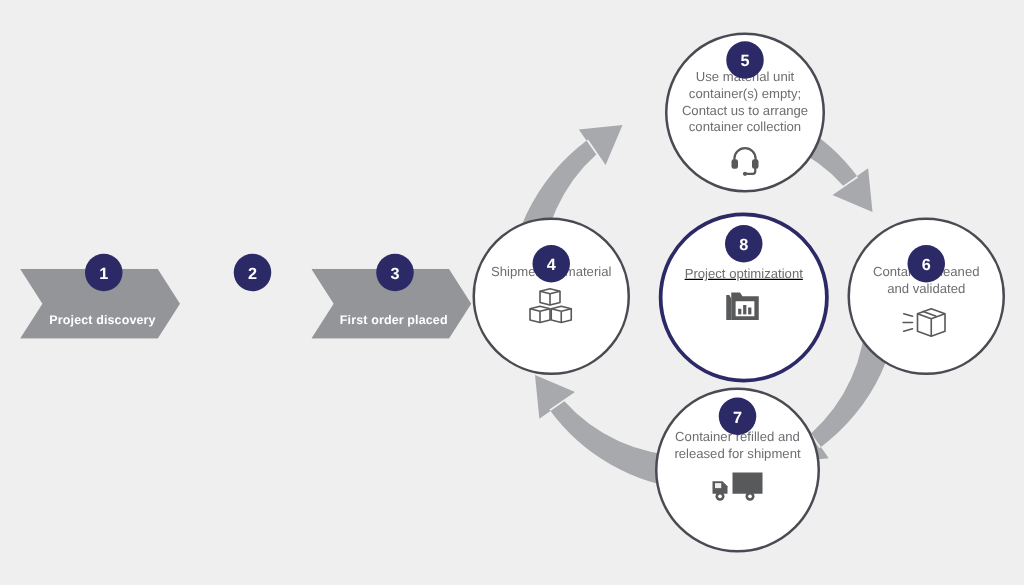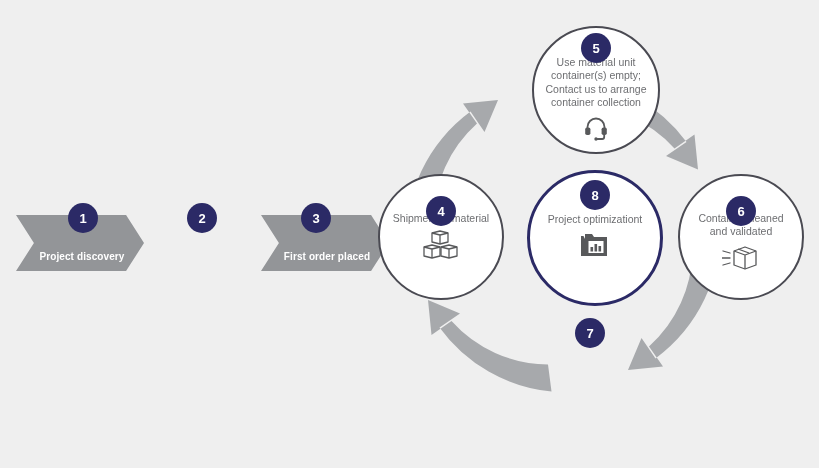--- a/index.html
+++ b/index.html
@@ -93,36 +93,36 @@
   .node-icon {
     margin-top: 5px;
     display: flex;
     align-items: center;
     justify-content: center;
   }
 
   
   #node5 { left: 532px; top: 26px;  width: 128px; height: 128px; padding-top: 28px; }
   #node4 { left: 378px; top: 174px; width: 126px; height: 126px; padding-top: 36px; }
-  #node8 { left: 527px; top: 170px; width: 136px; height: 136px; padding-top: 40px; }
+  #node8 { left: 527px; top: 170px; width: 136px; height: 136px; padding-top: 40px; text-decoration: underline; }
   #node6 { left: 678px; top: 174px; width: 126px; height: 126px; padding-top: 36px; }
   #node7 { left: 524px; top: 310px; width: 132px; height: 132px; padding-top: 32px; }
 
   #badge1 { left: 68px;  top: 203px; }
   #badge2 { left: 187px; top: 203px; }
   #badge3 { left: 301px; top: 203px; }
   #badge4 { left: 426px; top: 196px; }
   #badge5 { left: 581px; top: 33px;  }
   #badge6 { left: 726px; top: 196px; }
   #badge7 { left: 575px; top: 318px; }
   #badge8 { left: 580px; top: 180px; }
 
   #chev1 { left: 16px;  top: 215px; }
   #chev2 { left: 134px; top: 215px; }
-  #chev3 { left: 261px; top: 215px; }
+  #chev3 { left: 249px; top: 215px; }
 </style>
 </head>
 <body>
 
 <div id="stage">
 
   <div class="chev" id="chev1">
     <span class="chev-label">Project discovery</span>
   </div>
   <div class="badge" id="badge1">1</div>
@@ -209,15 +209,29 @@
         <g stroke="#58595b" stroke-width="1.3" stroke-linecap="round">
           <path d="M8,9 L1,7"></path>
           <path d="M8,14 L0,14"></path>
           <path d="M8,19 L1,21"></path>
         </g>
       </svg>
     </div>
   </div>
   <div class="badge" id="badge6">6</div>
 
+  <div class="node" id="node7">
+    <div class="node-text">Container refilled and released for shipment</div>
+    <div class="node-icon">
+      <svg width="46" height="26" viewBox="0 0 46 26">
+        <rect x="19" y="2" width="24" height="17" fill="#58595b"></rect>
+        <path d="M3,9 L11,9 L15,13 L15,19 L3,19 Z" fill="#58595b"></path>
+        <rect x="5" y="10.5" width="5" height="4" fill="#efefef"></rect>
+        <circle cx="9" cy="21" r="3.6" fill="#58595b"></circle>
+        <circle cx="9" cy="21" r="1.5" fill="#ffffff"></circle>
+        <circle cx="33" cy="21" r="3.6" fill="#58595b"></circle>
+        <circle cx="33" cy="21" r="1.5" fill="#ffffff"></circle>
+      </svg>
+    </div>
+  </div>
   <div class="badge" id="badge7">7</div>
 
 </div>
 
 </body></html>

